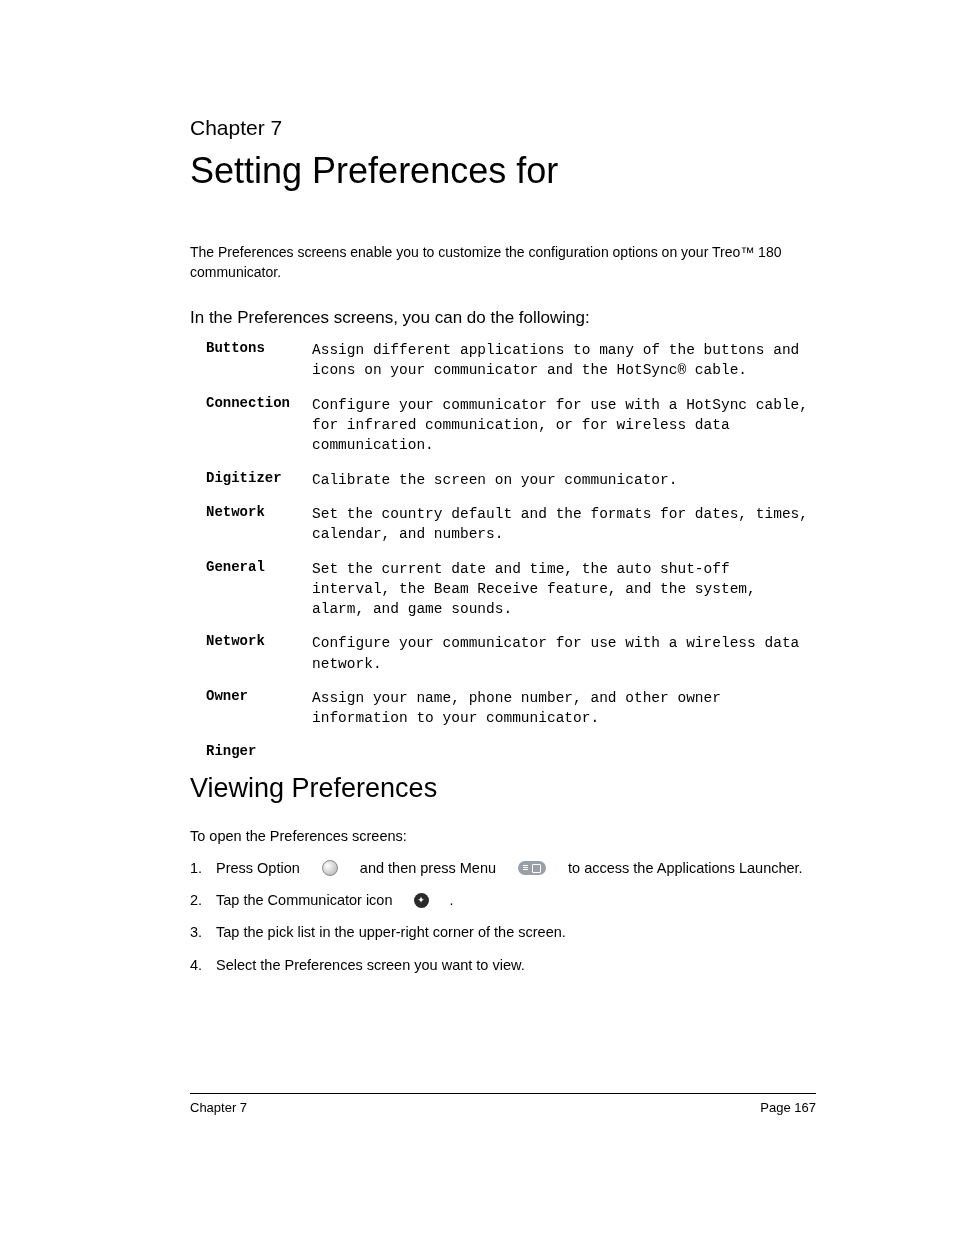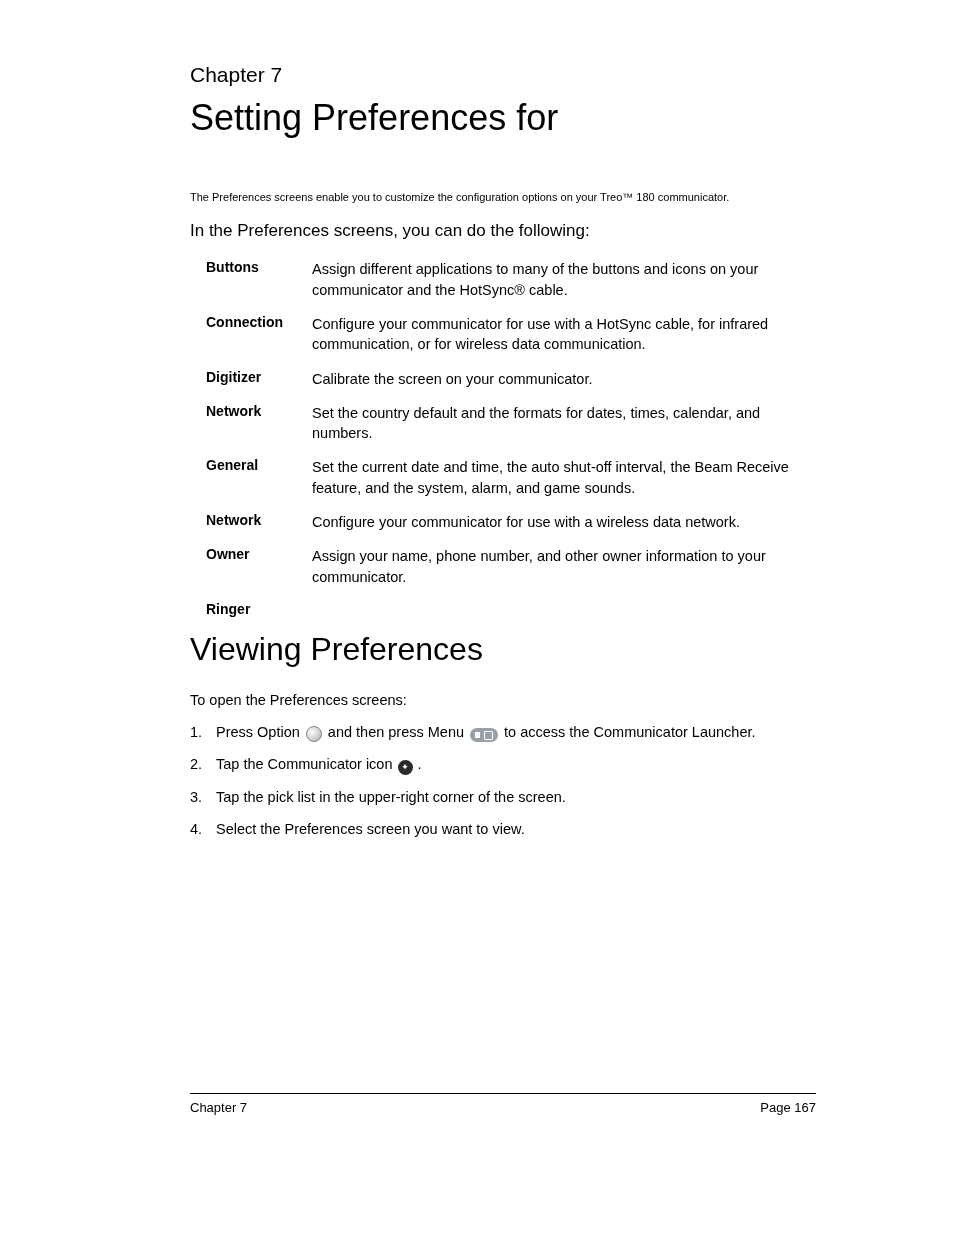--- a/index.html
+++ b/index.html
@@ -6,64 +6,65 @@
     margin: 0;
     padding: 0;
     background: #ffffff;
     font-family: Arial, Helvetica, sans-serif;
     color: #000;
   }
   .page {
     width: 954px;
     height: 1235px;
     box-sizing: border-box;
-    padding: 63px 138px 80px 190px;
+    padding: 116px 138px 80px 190px;
     position: relative;
   }
   .chapter-label {
     font-size: 21px;
     font-weight: 400;
     margin-bottom: 8px;
   }
   .chapter-title {
     font-size: 36px;
     font-weight: 400;
     line-height: 1.25;
     margin-bottom: 50px;
   }
   .intro {
-    font-size: 11px;
+    font-size: 14px;
     line-height: 1.4;
-    margin-bottom: 16px;
+    margin-bottom: 26px;
   }
   .subhead {
     font-size: 17px;
     font-weight: 400;
-    margin-bottom: 18px;
+    margin-bottom: 12px;
   }
   .pref-table {
     margin-left: 16px;
+    font-family: Liberation Mono, monospace;
   }
   .pref-row {
     display: flex;
     align-items: flex-start;
     margin-bottom: 14px;
   }
   .pref-term {
     flex: 0 0 106px;
     font-size: 14px;
     font-weight: 700;
   }
   .pref-desc {
     flex: 1;
     font-size: 14.5px;
     line-height: 1.4;
   }
   .section-heading {
-    font-size: 32px;
+    font-size: 27px;
     font-weight: 400;
     margin-bottom: 24px;
   }
   .steps-heading {
     font-size: 14.5px;
     font-weight: 400;
     margin-bottom: 14px;
   }
   .step-list {
     margin: 0;
@@ -76,23 +77,23 @@
     font-size: 14.5px;
     line-height: 1.4;
     margin-bottom: 12px;
   }
   .step-num {
     flex: 0 0 26px;
   }
   .step-text {
     flex: 1;
     display: flex;
-    align-items: flex-end;
+    align-items: center;
     flex-wrap: wrap;
-    gap: 4px;
+    gap: 20px;
   }
   .icon-oval {
     display: inline-block;
     width: 14px;
     height: 14px;
     border-radius: 50%;
     background: radial-gradient(circle at 35% 35%, #fff 0%, #ddd 40%, #aaa 100%);
     border: 1px solid #888;
     vertical-align: middle;
     margin: 0 2px;
@@ -209,21 +210,21 @@
   <div class="steps-heading">To open the Preferences screens:</div>
 
   <ol class="step-list">
     <li class="step-item">
       <span class="step-num">1.</span>
       <span class="step-text">
         <span>Press Option</span>
         <span class="icon-oval"></span>
         <span>and then press Menu</span>
         <span class="icon-menu"></span>
-        <span>to access the Communicator Launcher.</span>
+        <span>to access the Applications Launcher.</span>
       </span>
     </li>
     <li class="step-item">
       <span class="step-num">2.</span>
       <span class="step-text">
         <span>Tap the Communicator icon</span>
         <span class="icon-prefs">✦</span>
           <span>.</span>
       </span>
     </li>

